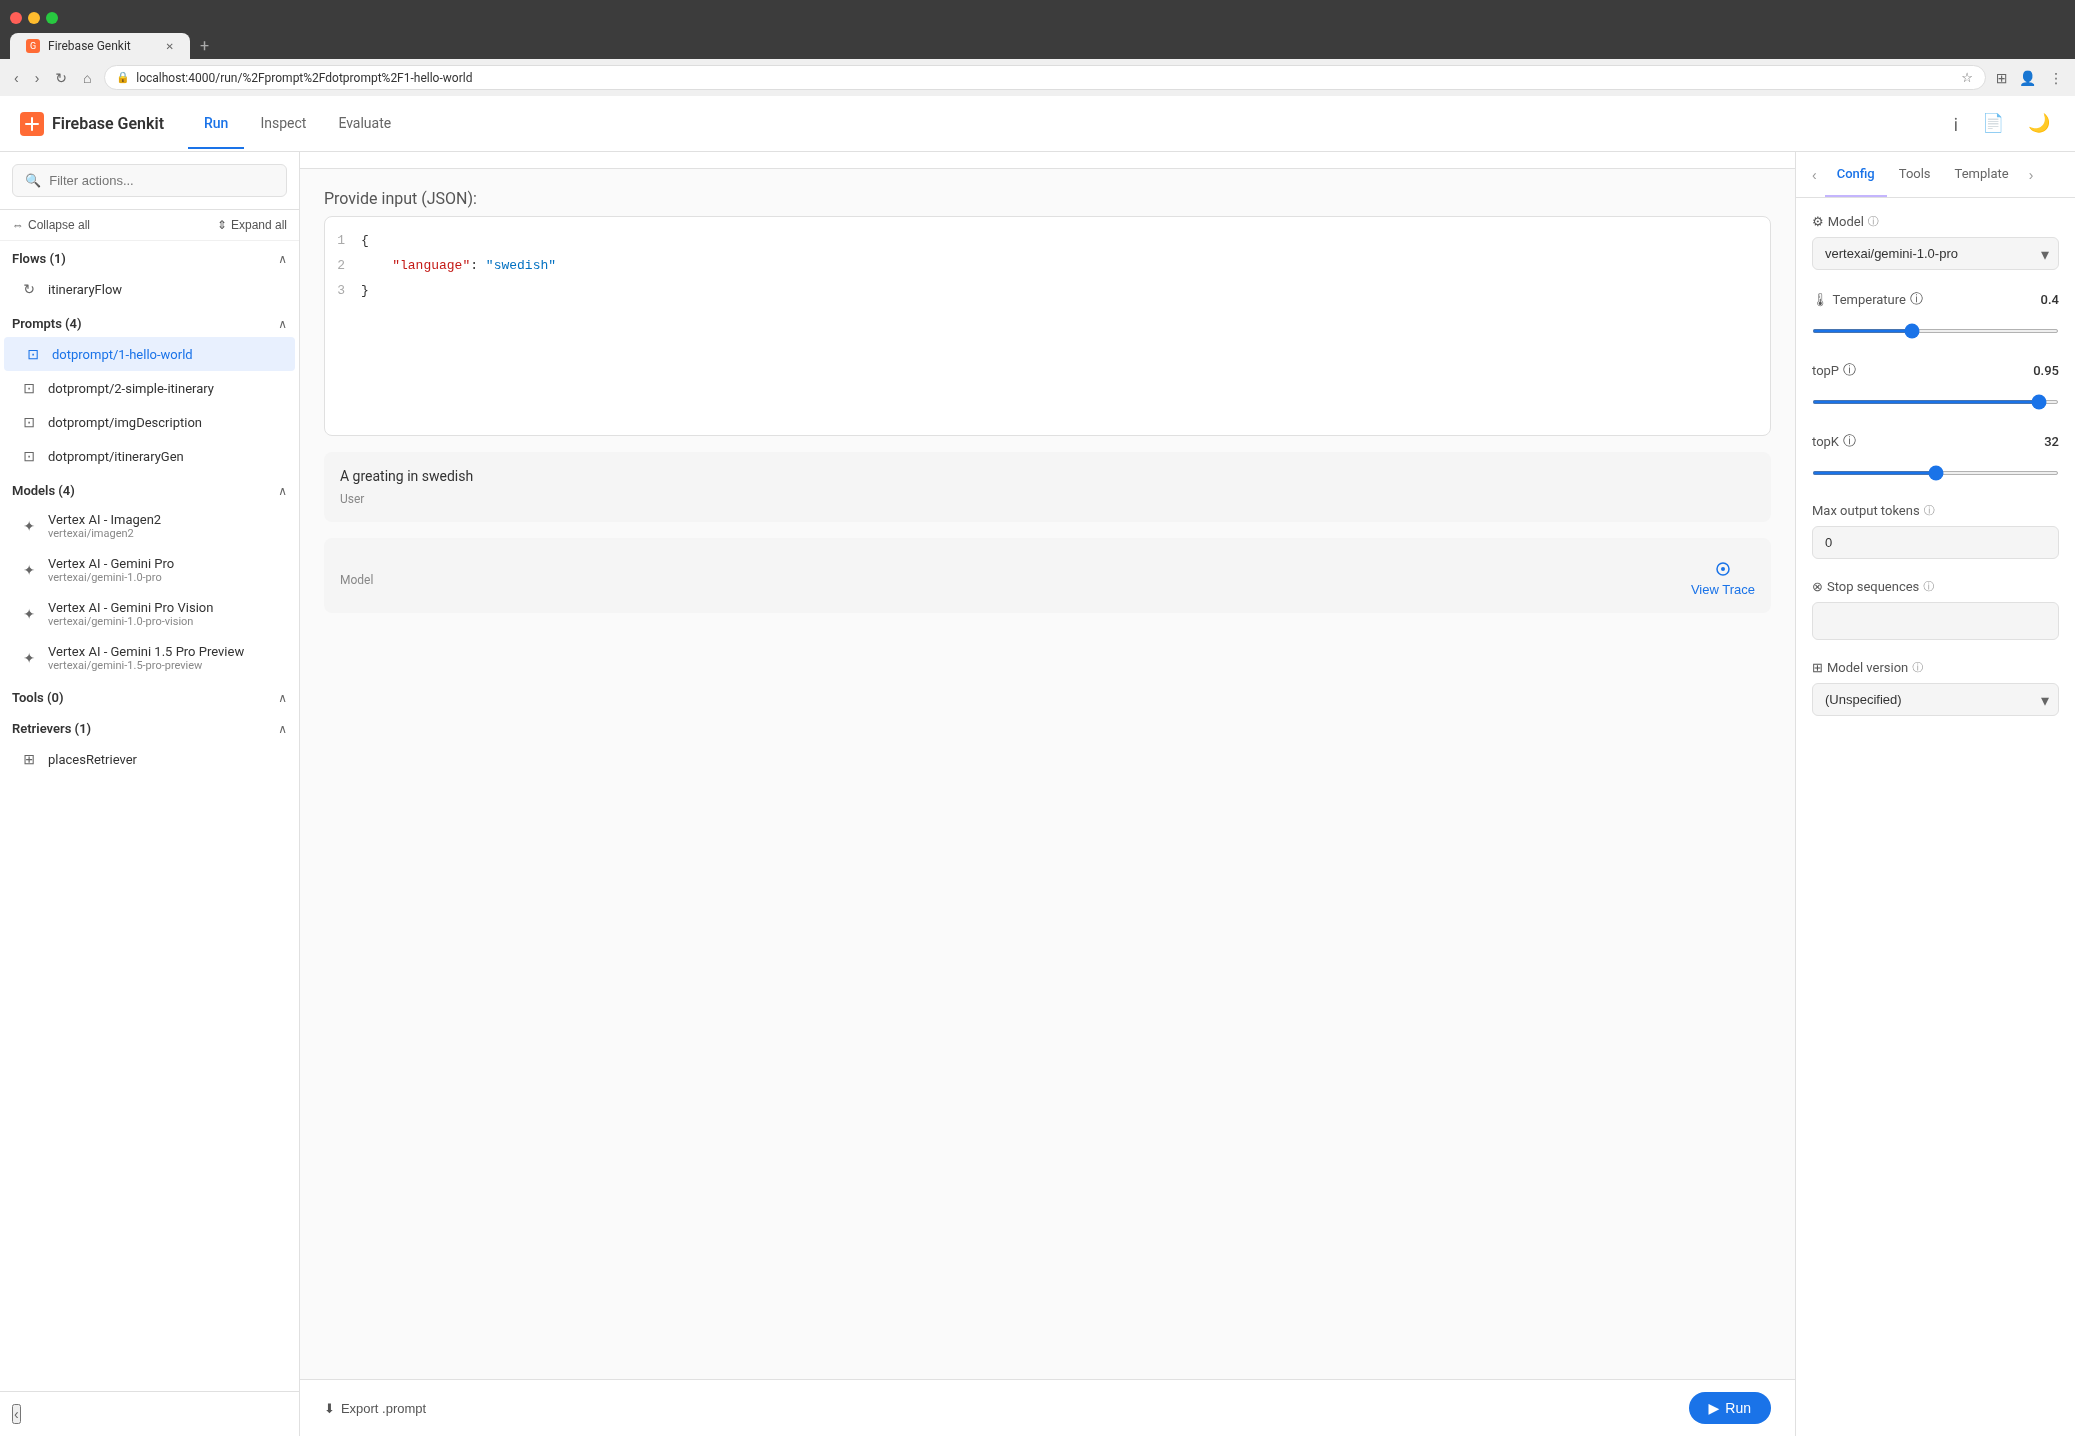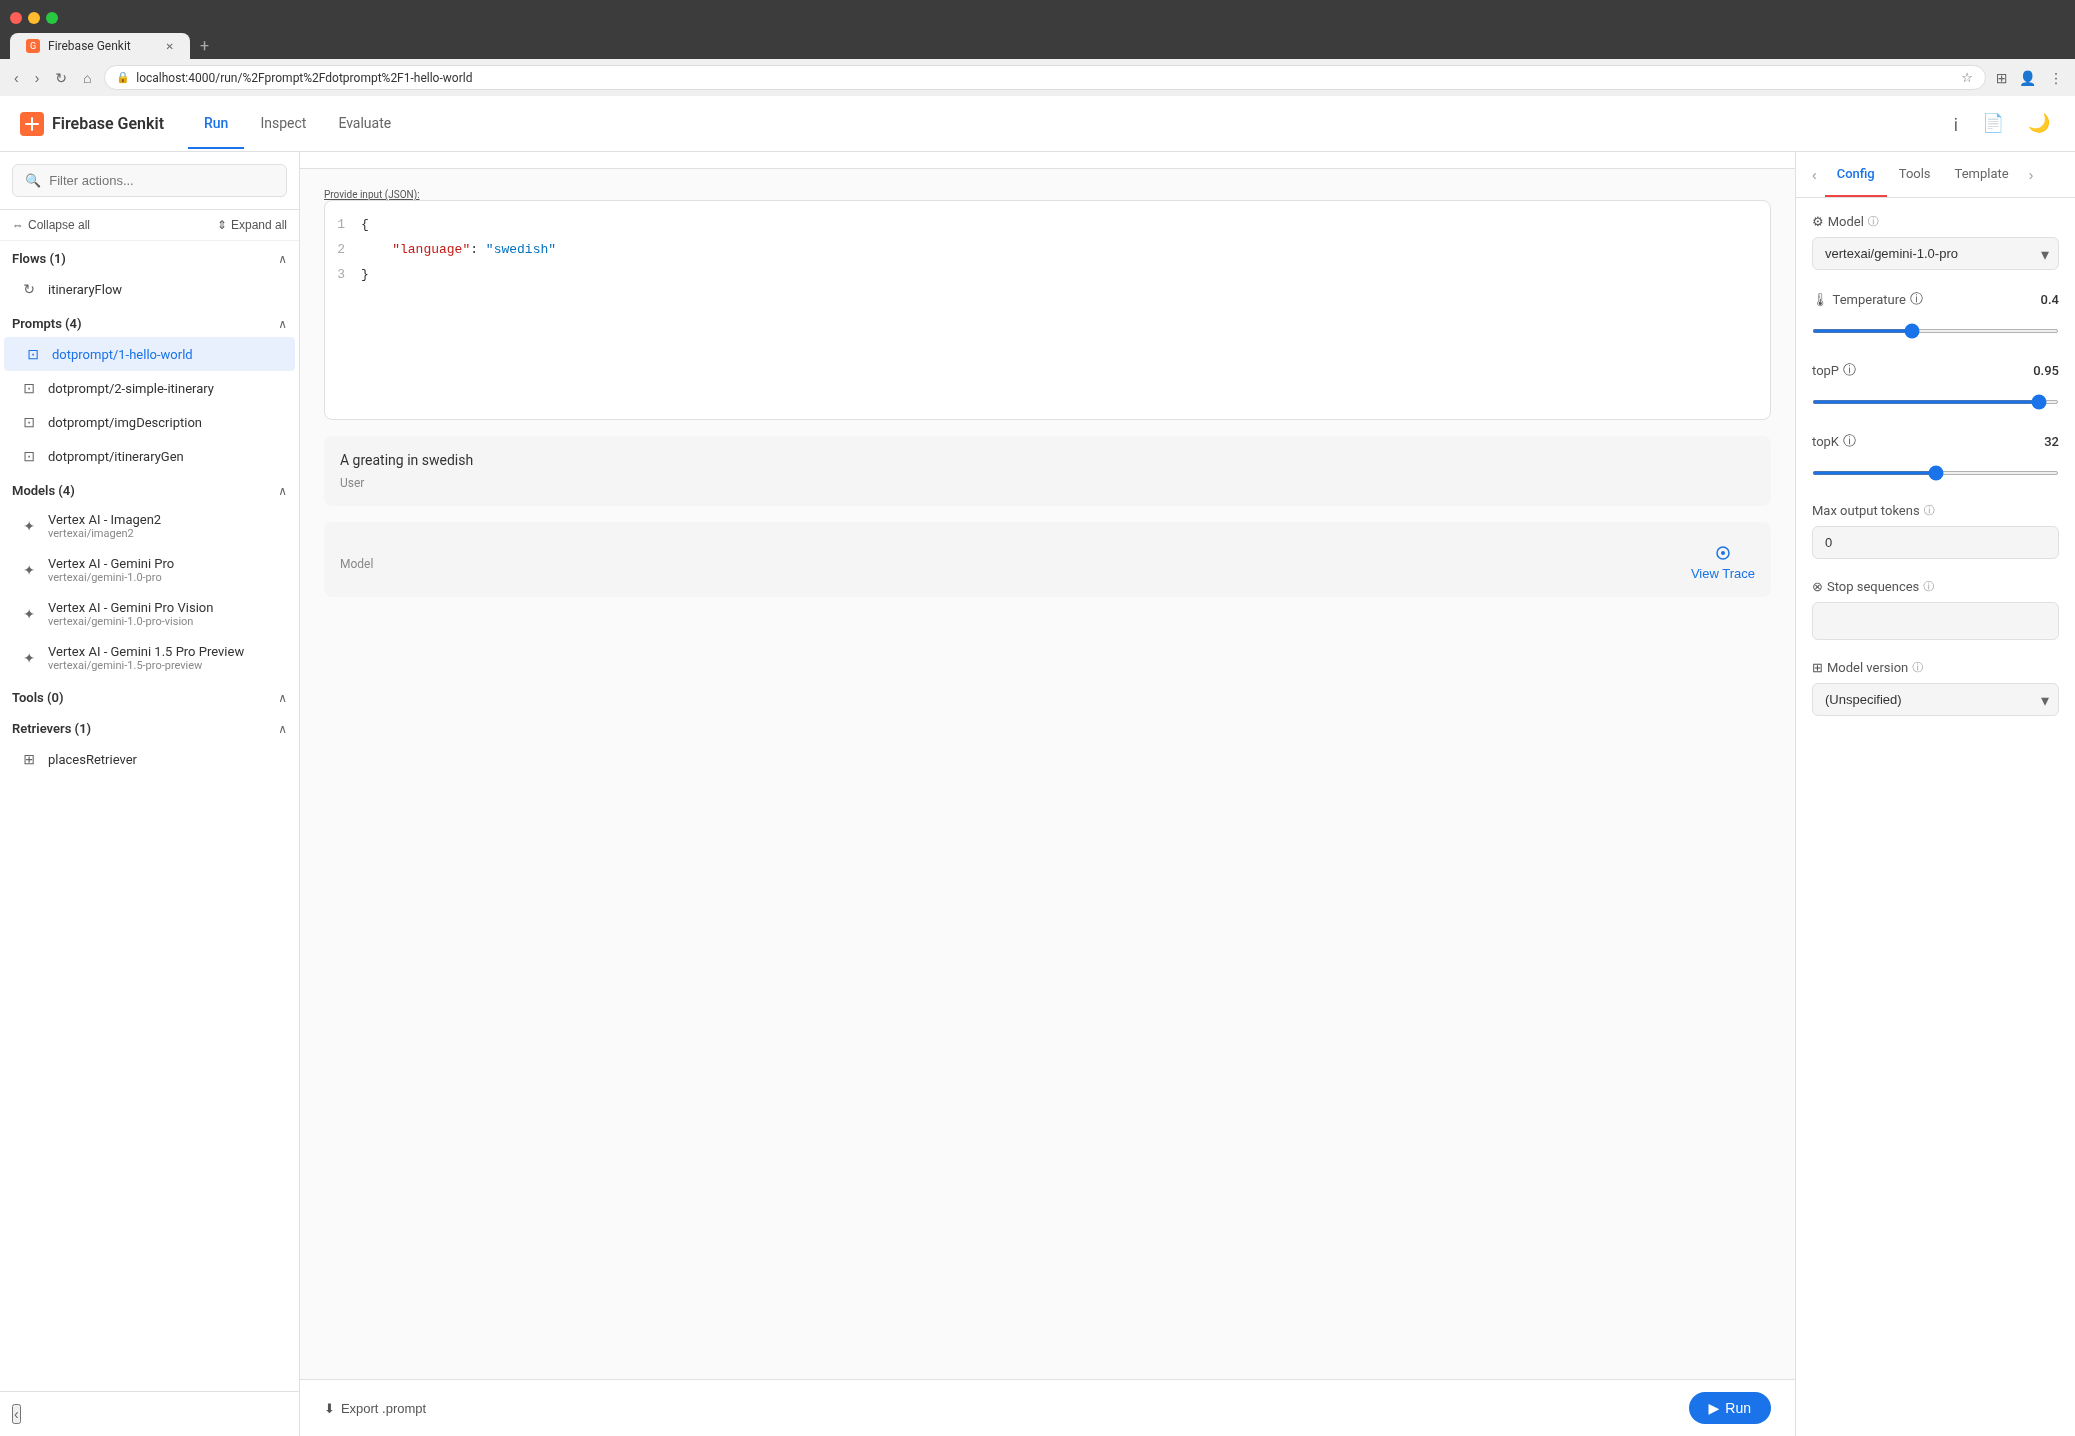--- a/index.html
+++ b/index.html
@@ -63,21 +63,21 @@
     .collapse-btn { font-size: 14px; color: #666; cursor: pointer; }
 
     
     .content { flex: 1; display: flex; flex-direction: column; overflow: hidden; background: #fafafa; }
     .content-header { padding: 16px 24px 0; background: white; border-bottom: 1px solid #e0e0e0; }
     .prompt-label { font-size: 12px; color: #666; margin-bottom: 4px; }
     .prompt-title { font-size: 22px; font-weight: 500; color: #333; padding-bottom: 16px; }
 
     .content-body { flex: 1; overflow-y: auto; padding: 20px 24px; display: flex; flex-direction: column; gap: 16px; }
 
-    .input-section label { font-size: 10px; color: #555; display: block; text-decoration: underline; }
+    .input-section label { font-size: 16px; color: #555; margin-bottom: 8px; display: block; }
     .code-editor { border: 1px solid #e0e0e0; border-radius: 8px; background: white; overflow: hidden; }
     .code-lines { padding: 12px 0; }
     .code-line { display: flex; padding: 2px 0; font-family: 'Courier New', monospace; font-size: 13px; line-height: 1.6; }
     .line-num { width: 36px; text-align: right; color: #aaa; padding-right: 16px; user-select: none; }
     .line-content { flex: 1; padding-right: 12px; }
     .json-brace { color: #333; }
     .json-key { color: #c41a16; }
     .json-value { color: #0070c1; }
     .code-editor-spacer { height: 120px; }
 
@@ -93,21 +93,21 @@
 
     .content-footer { padding: 12px 24px; background: white; border-top: 1px solid #e0e0e0; display: flex; justify-content: space-between; align-items: center; }
     .export-btn { display: flex; align-items: center; gap: 6px; font-size: 13px; color: #555; cursor: pointer; background: none; border: none; }
     .run-btn { display: flex; align-items: center; gap: 6px; background: #1a73e8; color: white; border: none; border-radius: 20px; padding: 8px 20px; font-size: 14px; cursor: pointer; font-weight: 500; }
 
     
     .right-panel { width: 280px; border-left: 1px solid #e0e0e0; display: flex; flex-direction: column; overflow: hidden; background: white; }
     .panel-tabs { display: flex; align-items: center; padding: 0 8px; border-bottom: 1px solid #e0e0e0; }
     .panel-nav-btn { background: none; border: none; color: #999; font-size: 14px; cursor: pointer; padding: 8px; }
     .panel-tab { padding: 14px 12px; font-size: 13px; color: #666; cursor: pointer; border-bottom: 2px solid transparent; }
-    .panel-tab.active { color: #1a73e8; border-bottom: 2px solid #ef4444; font-weight: 500; }
+    .panel-tab.active { color: #1a73e8; border-bottom: 2px solid #c4b5fd; font-weight: 500; }
     .panel-content { flex: 1; overflow-y: auto; padding: 16px; }
 
     .config-section { margin-bottom: 20px; }
     .config-label { font-size: 13px; color: #555; margin-bottom: 8px; display: flex; align-items: center; gap: 4px; }
     .config-label .help-icon { font-size: 11px; color: #999; cursor: pointer; }
     .select-wrapper { position: relative; }
     .select-wrapper select { width: 100%; padding: 8px 12px; border: 1px solid #e0e0e0; border-radius: 6px; font-size: 13px; color: #333; background: #f5f5f5; appearance: none; cursor: pointer; }
     .select-arrow { position: absolute; right: 10px; top: 50%; transform: translateY(-50%); color: #666; pointer-events: none; }
 
     .slider-row { display: flex; justify-content: space-between; align-items: center; margin-bottom: 6px; }

